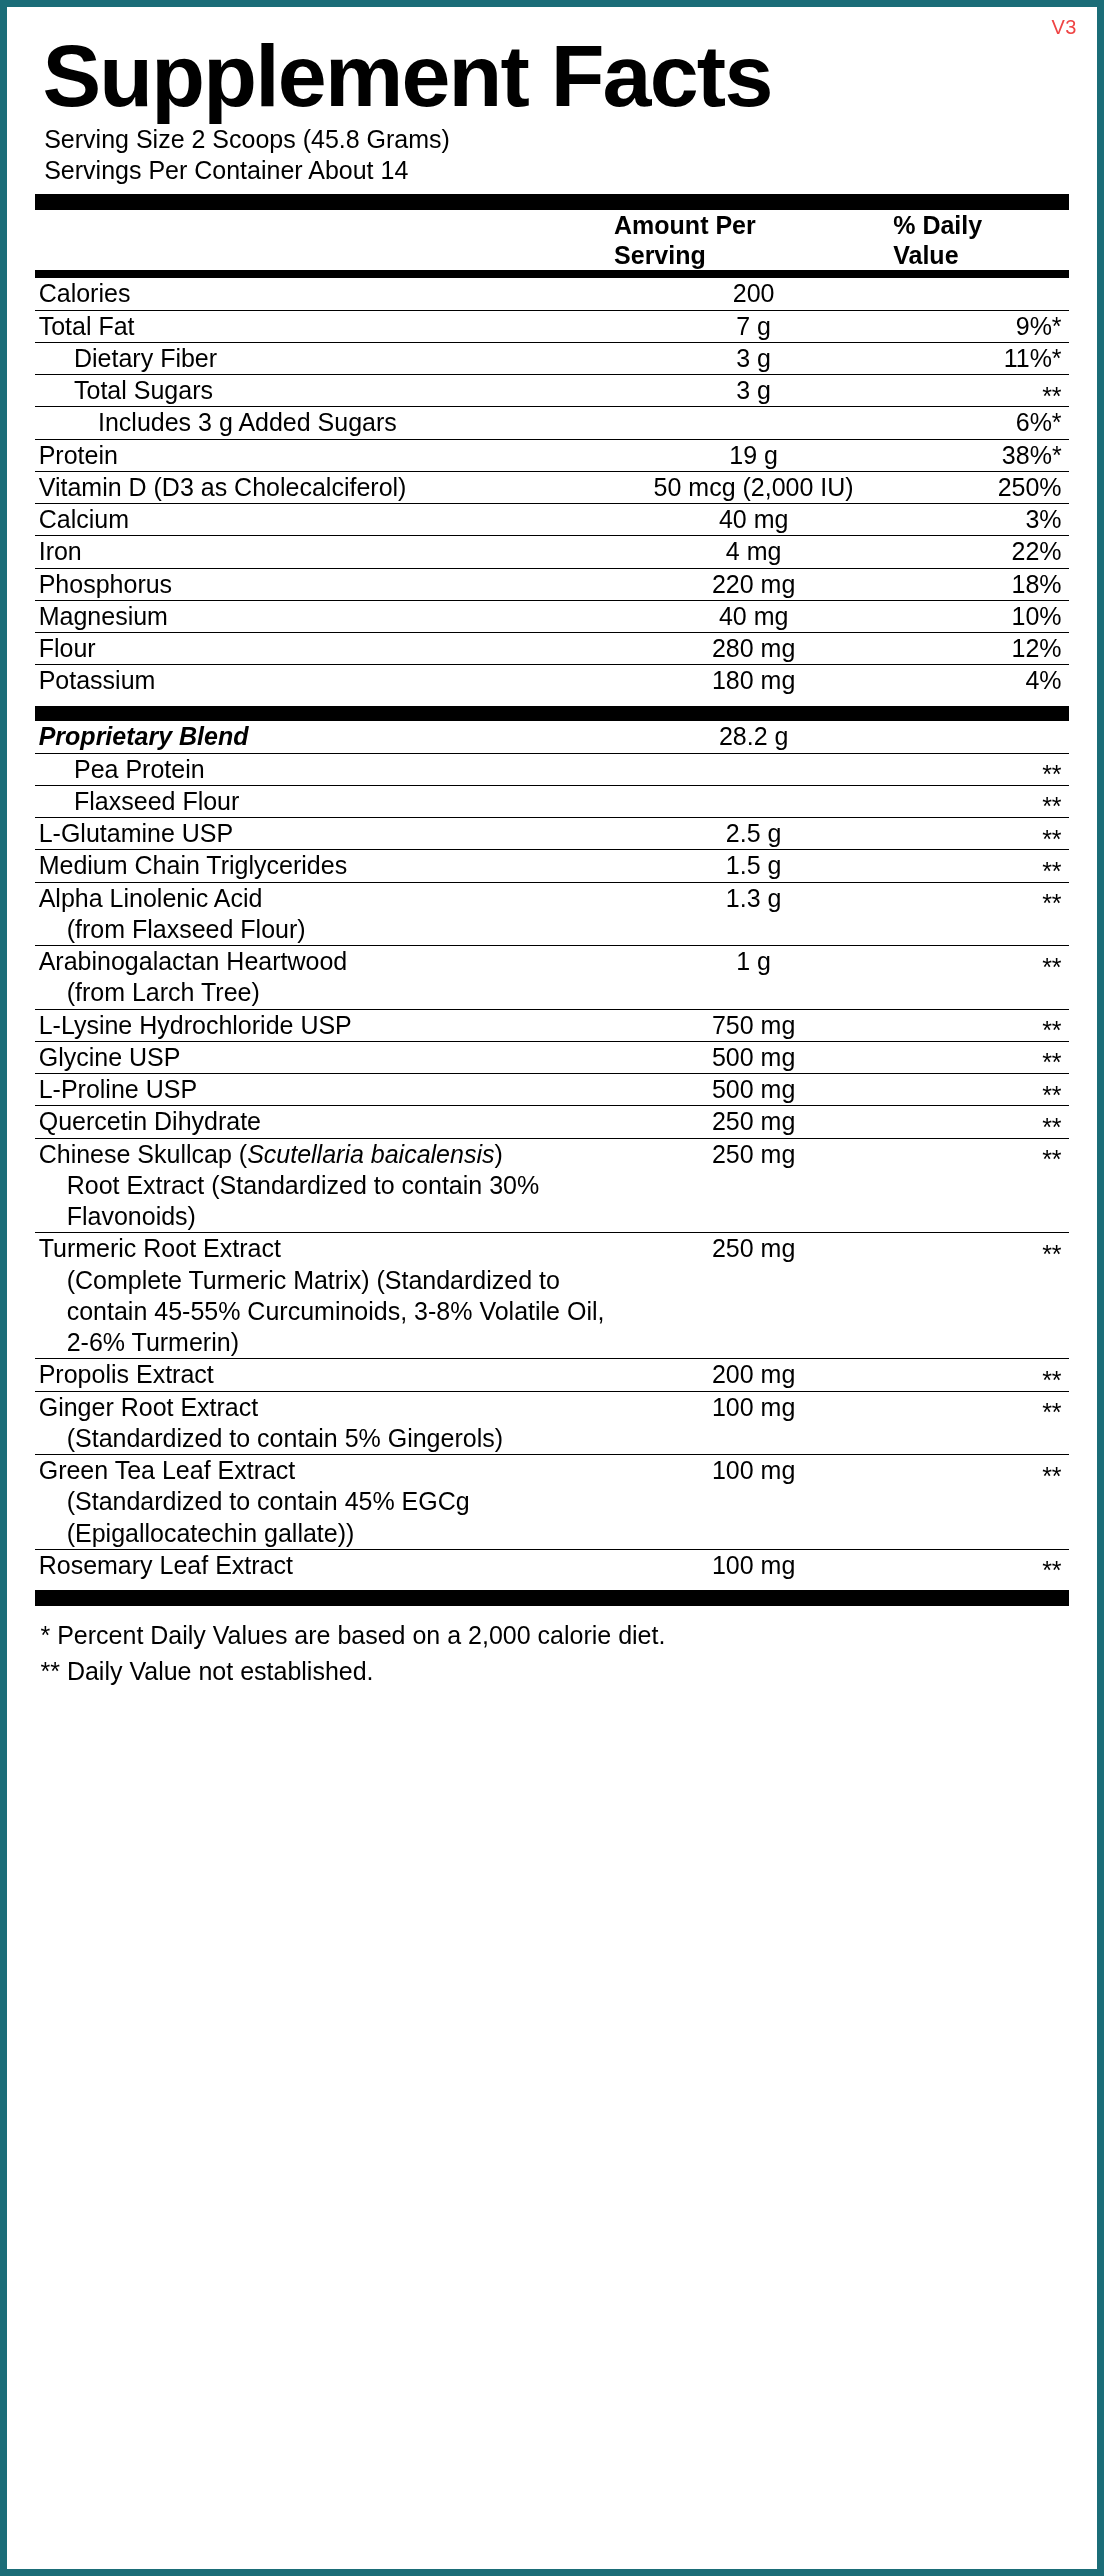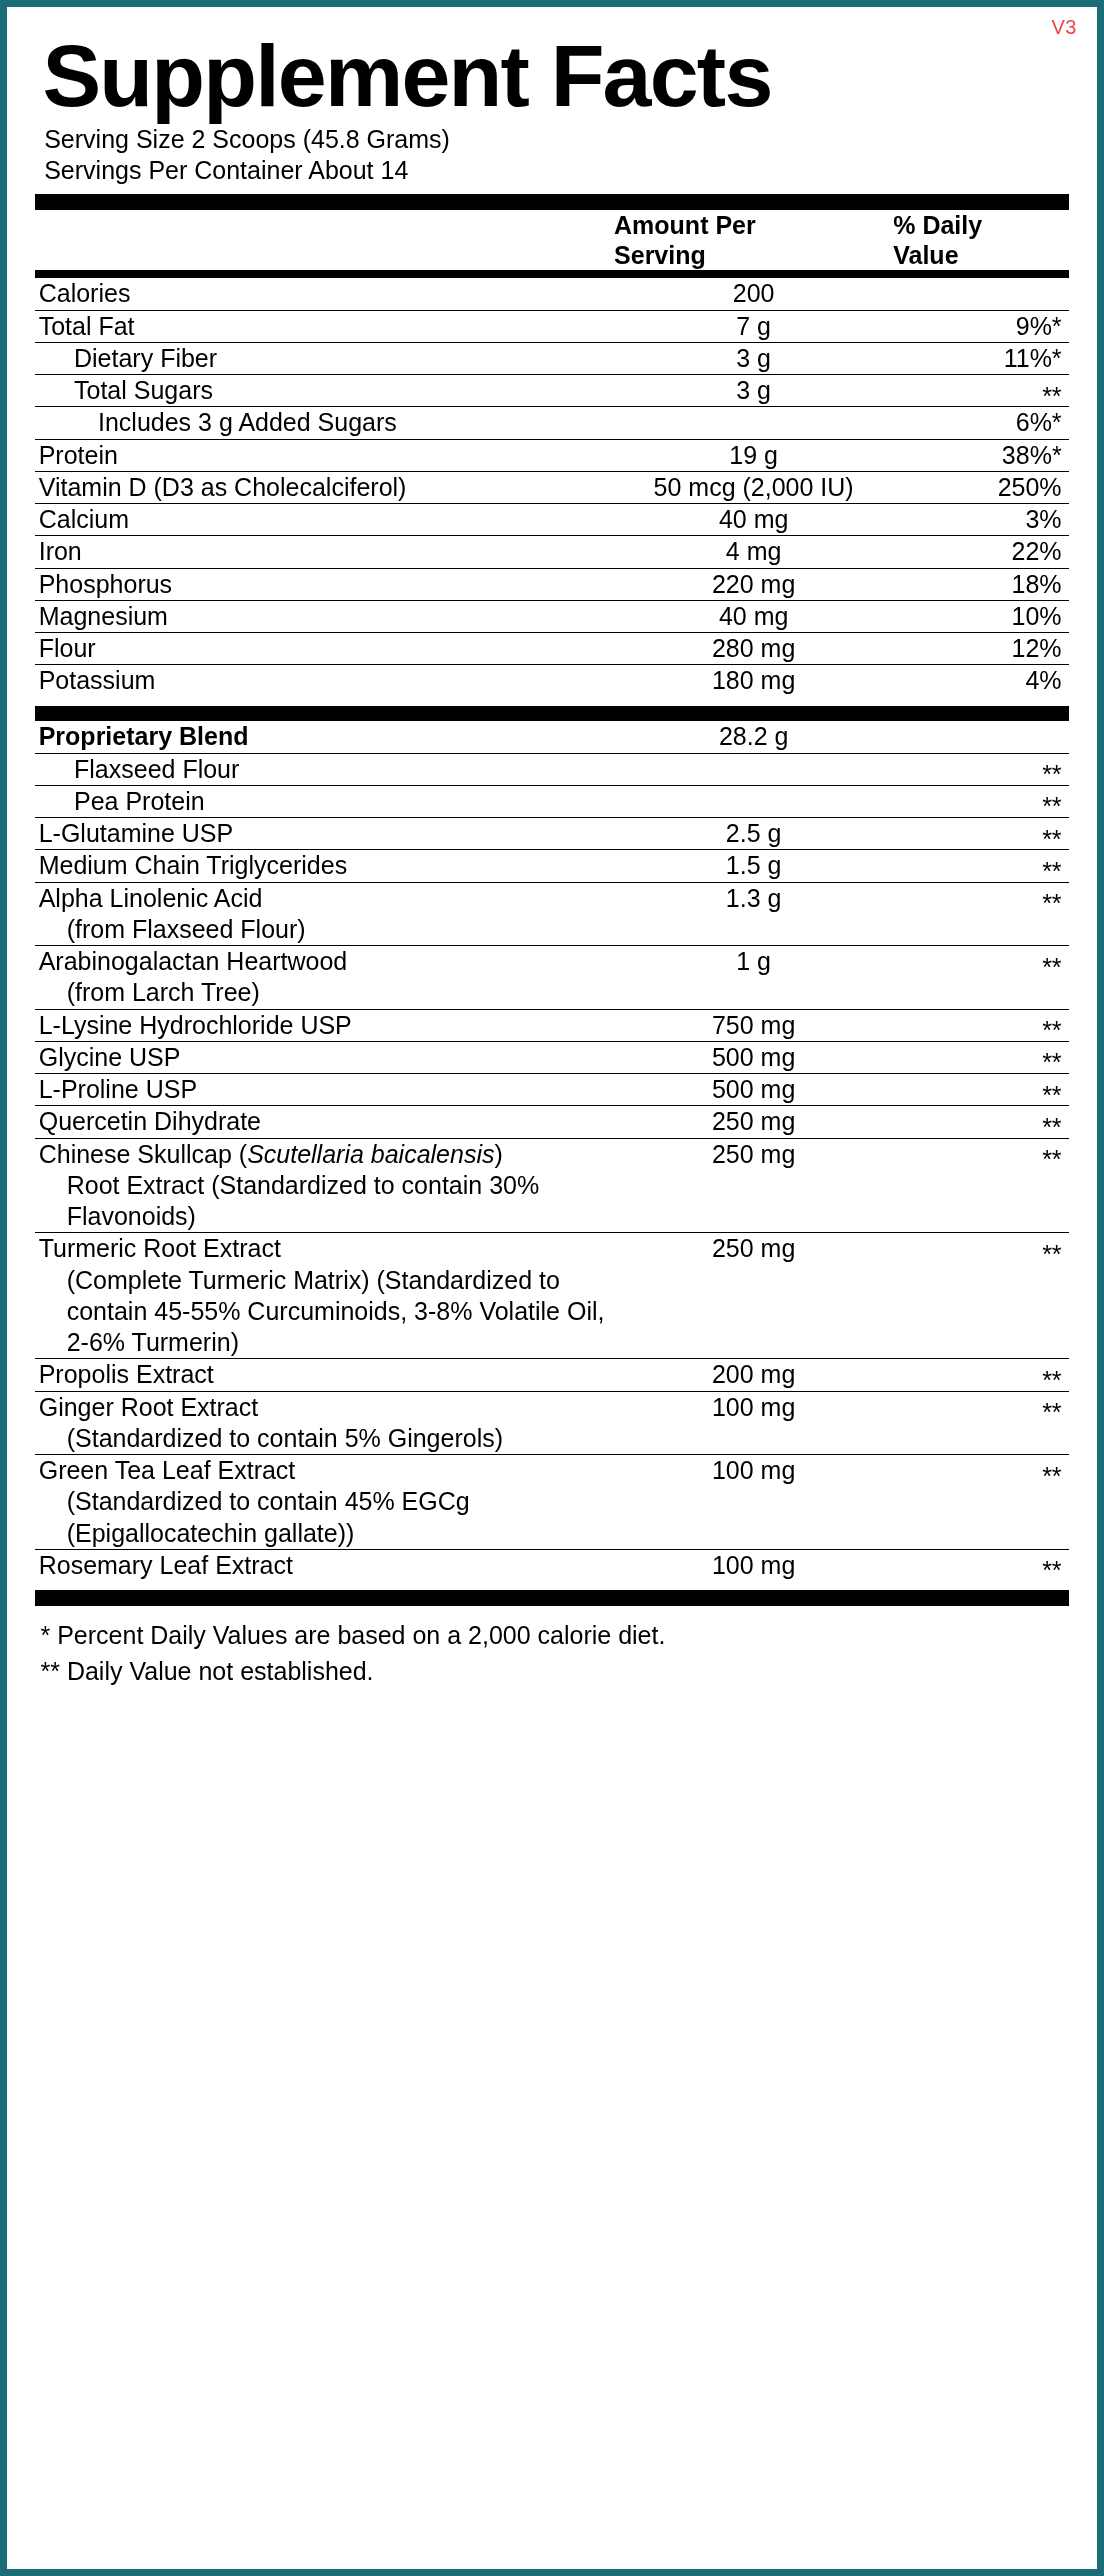--- a/index.html
+++ b/index.html
@@ -89,21 +89,21 @@
   .row .col-name { padding-left: 3.7px; }
 
   .sep td {
     border-top: 1.8px solid #000;
   }
 
   .indent1 .col-name { padding-left: 39px; }
   .indent2 .col-name { padding-left: 63px; }
   .indent-blend .col-name { padding-left: 39px; }
 
-  .bold { font-weight: bold; }
+  .bold { font-weight: bold; font-style: italic; }
   .ital { font-style: italic; }
 
   .sub {
     display: block;
     padding-left: 28px;
   }
 
   .dagger {
     font-size: 25px;
     vertical-align: top;
@@ -226,26 +226,26 @@
   <div class="rule-thick"></div>
 
   <table class="facts">
     <tbody>
         <tr class="row">
       <td class="col-name bold">Proprietary Blend</td>
       <td class="col-amt">28.2 g</td>
       <td class="col-dv"></td>
     </tr>
     <tr class="row sep indent-blend">
+      <td class="col-name">Pea Protein</td>
+      <td class="col-amt"></td>
+      <td class="col-dv dagger">**</td>
+    </tr>
+    <tr class="row sep indent-blend">
       <td class="col-name">Flaxseed Flour</td>
-      <td class="col-amt"></td>
-      <td class="col-dv dagger">**</td>
-    </tr>
-    <tr class="row sep indent-blend">
-      <td class="col-name">Pea Protein</td>
       <td class="col-amt"></td>
       <td class="col-dv dagger">**</td>
     </tr>
     <tr class="row sep">
       <td class="col-name">L-Glutamine USP</td>
       <td class="col-amt">2.5 g</td>
       <td class="col-dv dagger">**</td>
     </tr>
     <tr class="row sep">
       <td class="col-name">Medium Chain Triglycerides</td>

